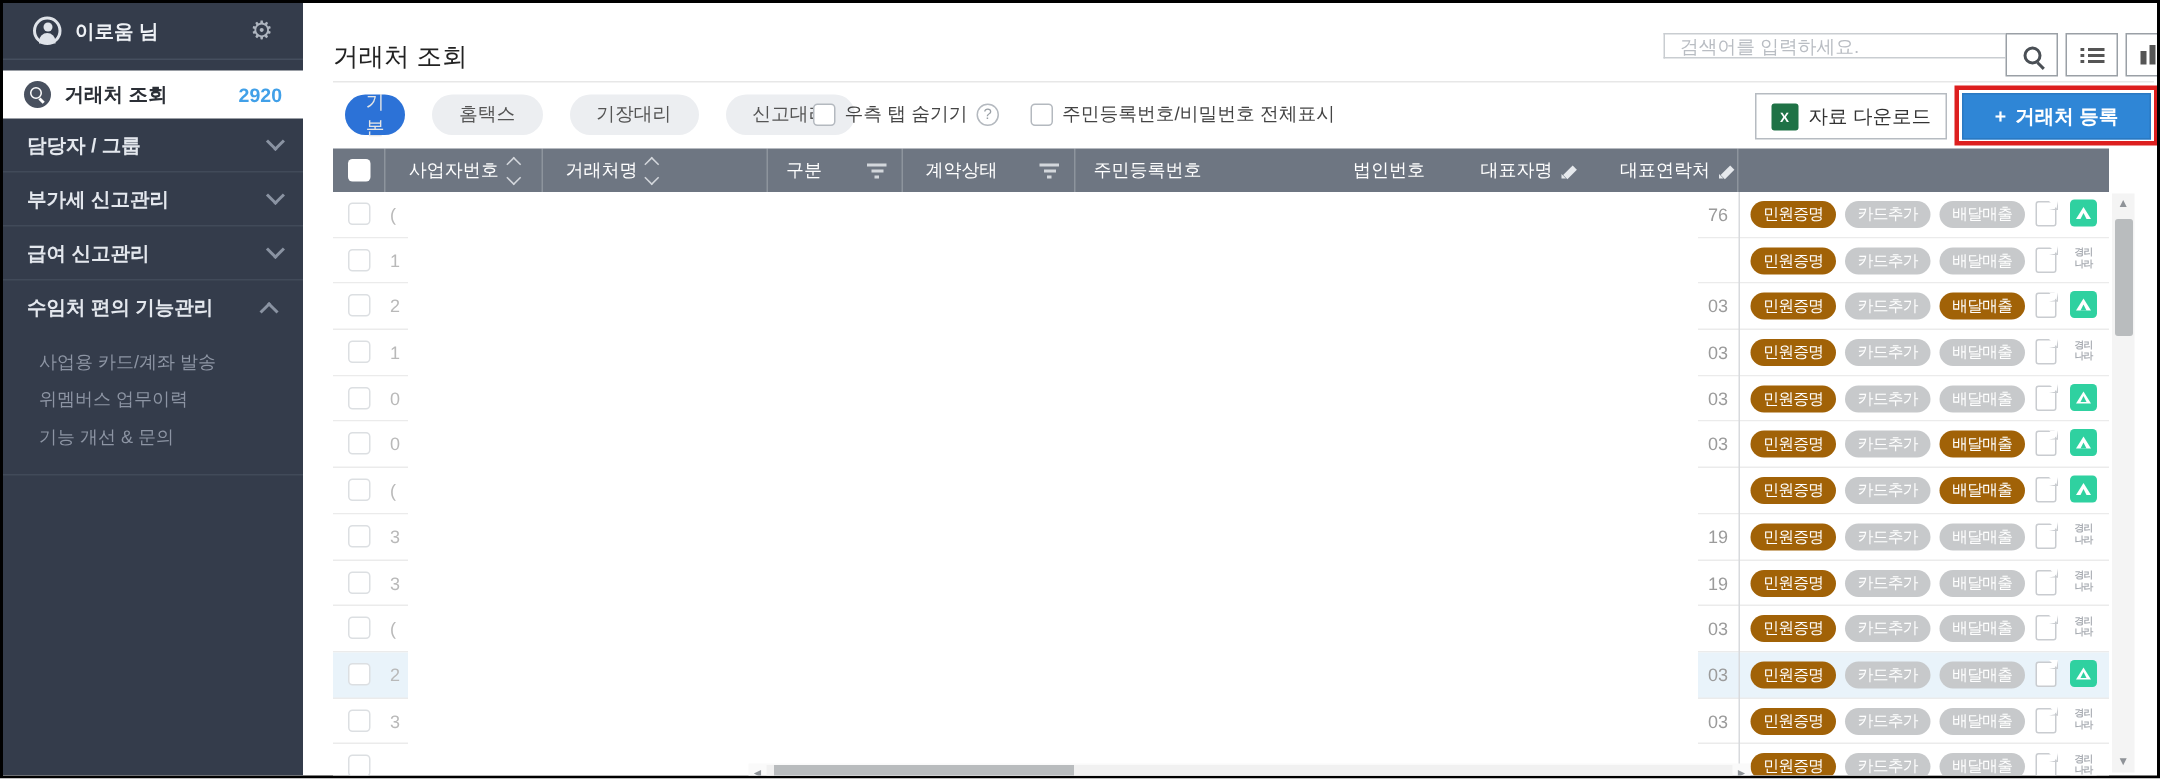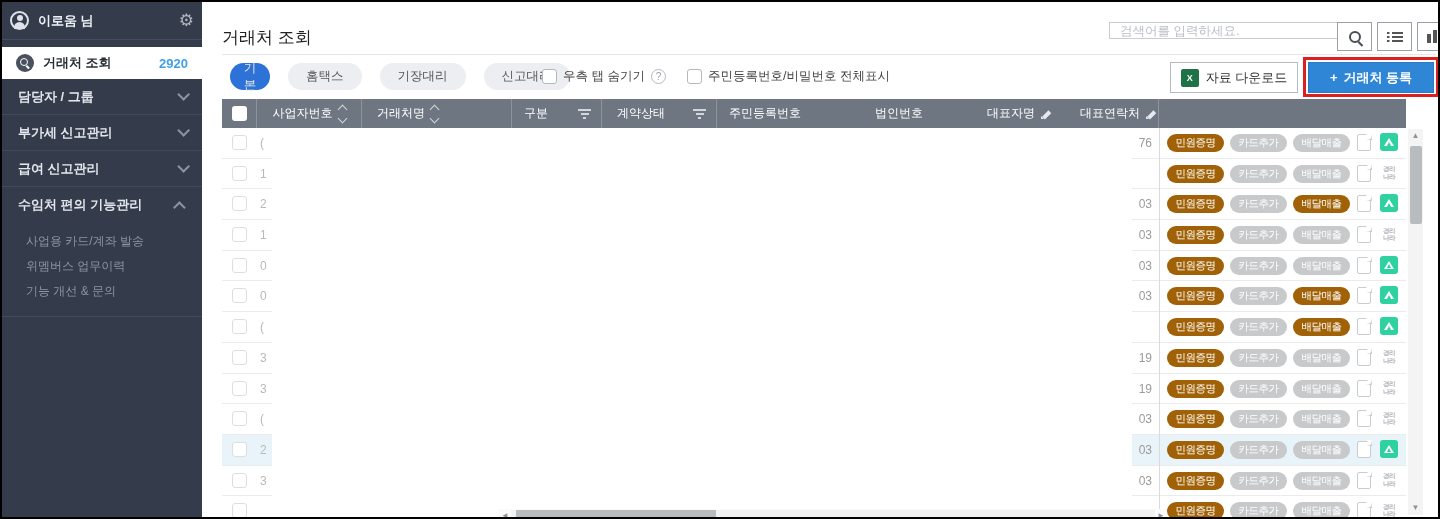--- a/index.html
+++ b/index.html
@@ -1,21 +1,21 @@
 <!DOCTYPE html>
 <html><head>
 <meta charset="utf-8">
 <style>
   * { margin:0; padding:0; box-sizing:border-box; font-family:"Liberation Sans","DejaVu Sans",sans-serif; }
   html,body { background:#fff; }
   #page { position:relative; width:1440px; height:519px; background:#fff; border:2px solid #000; overflow:hidden; }
 
   
   .sidebar { position:absolute; left:0; top:0; width:200px; height:100%; background:#343c4b; }
-  .s-header { height:38px; display:flex; align-items:center; padding:0 8px; border-bottom:1px solid #454e5e; }
+  .s-header { height:38px; display:flex; align-items:center; padding:0 20px; border-bottom:1px solid #454e5e; }
   .avatar { width:19px; height:19px; border:2px solid #dfe3e9; border-radius:50%; position:relative; flex:none; }
   .avatar::before { content:""; position:absolute; left:4.5px; top:2px; width:6px; height:6px; border-radius:50%; background:#dfe3e9; }
   .avatar::after { content:""; position:absolute; left:2px; top:9px; width:11px; height:7px; border-radius:6px 6px 0 0; background:#dfe3e9; }
   .s-user { color:#eef1f5; font-size:13px; font-weight:bold; margin-left:9px; flex:1; }
   .gear { color:#aeb5bf; font-size:17px; line-height:1; cursor:pointer; }
   .s-active { margin-top:7px; height:32px; background:#fff; display:flex; align-items:center; padding:0 14px; cursor:pointer; }
   .s-mag { width:18px; height:18px; border-radius:50%; background:#49515f; position:relative; flex:none; }
   .s-mag::before { content:""; position:absolute; left:4px; top:4px; width:6px; height:6px; border:1.5px solid #fff; border-radius:50%; }
   .s-mag::after { content:""; position:absolute; left:10.5px; top:10.5px; width:4px; height:1.8px; background:#fff; transform:rotate(45deg); transform-origin:0 0; }
   .s-active-label { color:#2b2f36; font-size:13px; font-weight:bold; margin-left:9px; flex:1; }
@@ -65,21 +65,21 @@
   
   .table { position:absolute; left:220px; top:97px; width:1184px; bottom:0; }
   .thead { position:relative; height:29px; background:#6e7682; display:flex; color:#fff; font-size:12px; }
   .th { display:flex; align-items:center; border-right:1px solid rgba(255,255,255,0.22); position:relative; }
   .th-check { width:35px; justify-content:center; }
   .th1 { width:150px; padding-left:15px; }
   .th2 { width:105px; justify-content:center; }
   .th3 { width:90px; padding-left:12px; }
   .th4 { width:115px; padding-left:15px; }
   .th5 { width:145px; padding-left:12px; border-right:none; }
-  .th6 { width:115px; padding-left:13px; border-right:none; }
+  .th6 { width:115px; padding-left:13px; border-right:none;justify-content:center; }
   .th7 { width:90px; padding-left:10px; border-right:none; }
   .th8 { width:92px; padding-left:13px; }
   .th-rest { flex:1; border-right:none; }
   .hd-check { width:15px; height:15px; background:#fff; border-radius:3px; cursor:pointer; }
   .sort-ico { margin-left:6px; display:flex; flex-direction:column; gap:2px; cursor:pointer; }
   .sort-ico i { width:7px; height:7px; border-right:1.6px solid #d3d7dc; border-bottom:1.6px solid #d3d7dc; display:block; }
   .sort-ico i.u { transform:rotate(-135deg); } .sort-ico i.d { transform:rotate(45deg); }
   .filter-ico { margin-left:auto; margin-right:10px; width:13px; height:10px; cursor:pointer; background:
       linear-gradient(#d3d7dc,#d3d7dc) 0 0/13px 2px no-repeat,
       linear-gradient(#d3d7dc,#d3d7dc) 2.5px 4px/8px 2px no-repeat,

